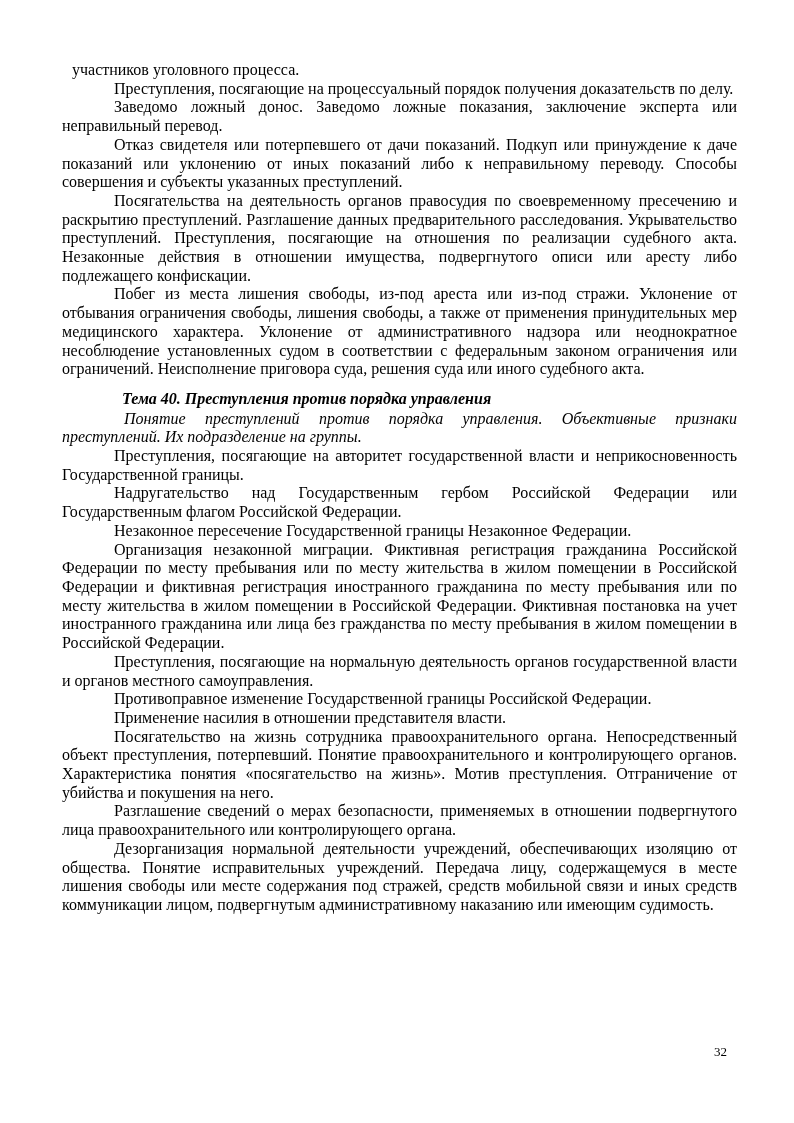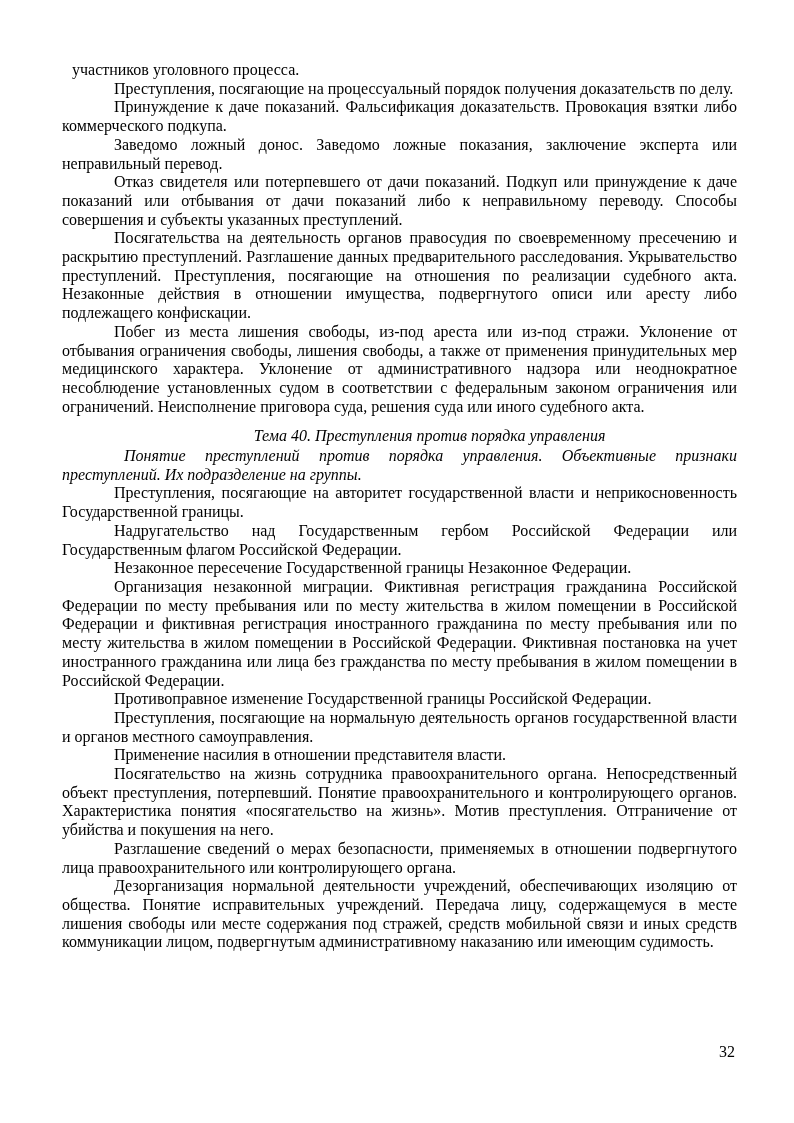--- a/index.html
+++ b/index.html
@@ -27,58 +27,57 @@
     text-indent: 52px;
   }
   .body-text p.p-first {
     text-indent: 10px;
   }
   .body-text p.indent-lg {
     text-indent: 62px;
     font-style: italic;
   }
   .topic-heading {
-    font-weight: normal;
+    font-weight: bold;
     font-style: italic;
     text-indent: 0 !important;
     margin-left: 60px !important;
     margin-top: 11px !important;
     margin-bottom: 1px !important;
-    text-align: center;
+    text-align: left;
   }
   .page-number {
     position: absolute;
     top: 1043px;
-    right: 59px;
-    font-size: 16px;
+    right: 67px;
+    font-size: 13px;
     line-height: 18.7px;
   }
 </style>
 </head>
 <body>
 
 <div class="page">
   <div class="body-text">
     <p class="p-first">участников уголовного процесса.</p>
     <p>Преступления, посягающие на процессуальный порядок получения доказательств по делу.</p>
-    <p>Принуждение к даче показаний. Фальсификация доказательств. Провокация взятки либо коммерческого подкупа.</p>
     <p>Заведомо ложный донос. Заведомо ложные показания, заключение эксперта или неправильный перевод.</p>
-    <p>Отказ свидетеля или потерпевшего от дачи показаний. Подкуп или принуждение к даче показаний или отбывания от дачи показаний либо к неправильному переводу. Способы совершения и субъекты указанных преступлений.</p>
+    <p>Отказ свидетеля или потерпевшего от дачи показаний. Подкуп или принуждение к даче показаний или уклонению от иных показаний либо к неправильному переводу. Способы совершения и субъекты указанных преступлений.</p>
     <p>Посягательства на деятельность органов правосудия по своевременному пресечению и раскрытию преступлений. Разглашение данных предварительного расследования. Укрывательство преступлений. Преступления, посягающие на отношения по реализации судебного акта. Незаконные действия в отношении имущества, подвергнутого описи или аресту либо подлежащего конфискации.</p>
     <p>Побег из места лишения свободы, из-под ареста или из-под стражи. Уклонение от отбывания ограничения свободы, лишения свободы, а также от применения принудительных мер медицинского характера. Уклонение от административного надзора или неоднократное несоблюдение установленных судом в соответствии с федеральным законом ограничения или ограничений. Неисполнение приговора суда, решения суда или иного судебного акта.</p>
 
     <p class="topic-heading">Тема 40. Преступления против порядка управления</p>
 
     <p class="indent-lg">Понятие преступлений против порядка управления. Объективные признаки преступлений. Их подразделение на группы.</p>
     <p>Преступления, посягающие на авторитет государственной власти и неприкосновенность Государственной границы.</p>
     <p>Надругательство над Государственным гербом Российской Федерации или Государственным флагом Российской Федерации.</p>
     <p>Незаконное пересечение Государственной границы Незаконное Федерации.</p>
     <p>Организация незаконной миграции. Фиктивная регистрация гражданина Российской Федерации по месту пребывания или по месту жительства в жилом помещении в Российской Федерации и фиктивная регистрация иностранного гражданина по месту пребывания или по месту жительства в жилом помещении в Российской Федерации. Фиктивная постановка на учет иностранного гражданина или лица без гражданства по месту пребывания в жилом помещении в Российской Федерации.</p>
+    <p>Преступления, посягающие на нормальную деятельность органов государственной власти и органов местного самоуправления.</p>
     <p>Противоправное изменение Государственной границы Российской Федерации.</p>
-    <p>Преступления, посягающие на нормальную деятельность органов государственной власти и органов местного самоуправления.</p>
     <p>Применение насилия в отношении представителя власти.</p>
     <p>Посягательство на жизнь сотрудника правоохранительного органа. Непосредственный объект преступления, потерпевший. Понятие правоохранительного и контролирующего органов. Характеристика понятия «посягательство на жизнь». Мотив преступления. Отграничение от убийства и покушения на него.</p>
     <p>Разглашение сведений о мерах безопасности, применяемых в отношении подвергнутого лица правоохранительного или контролирующего органа.</p>
     <p>Дезорганизация нормальной деятельности учреждений, обеспечивающих изоляцию от общества. Понятие исправительных учреждений. Передача лицу, содержащемуся в месте лишения свободы или месте содержания под стражей, средств мобильной связи и иных средств коммуникации лицом, подвергнутым административному наказанию или имеющим судимость.</p>
   </div>
 
   <div class="page-number">32</div>
 </div>
 
 </body></html>

